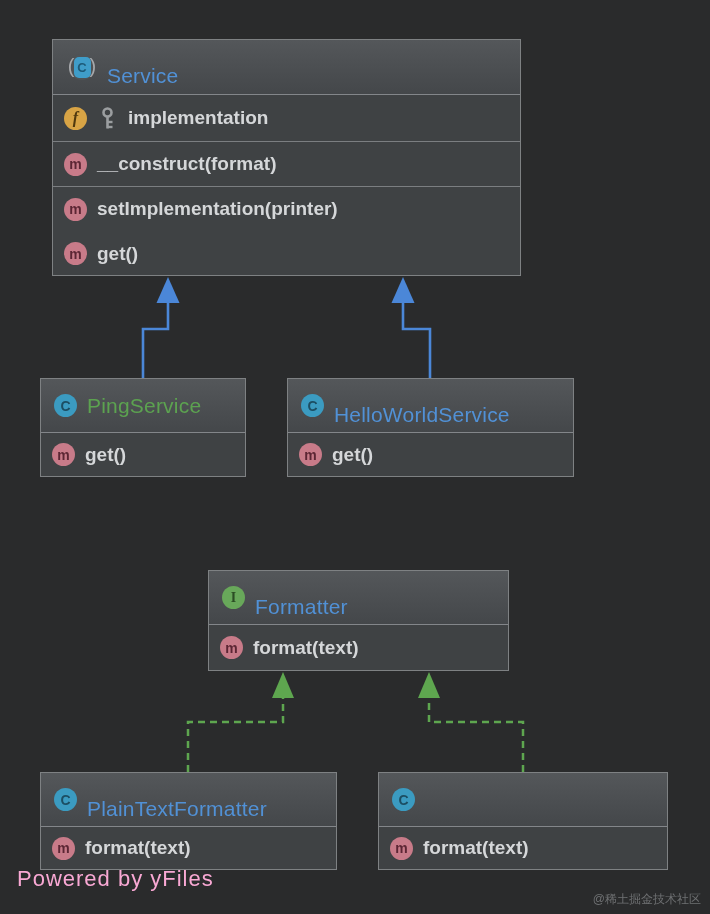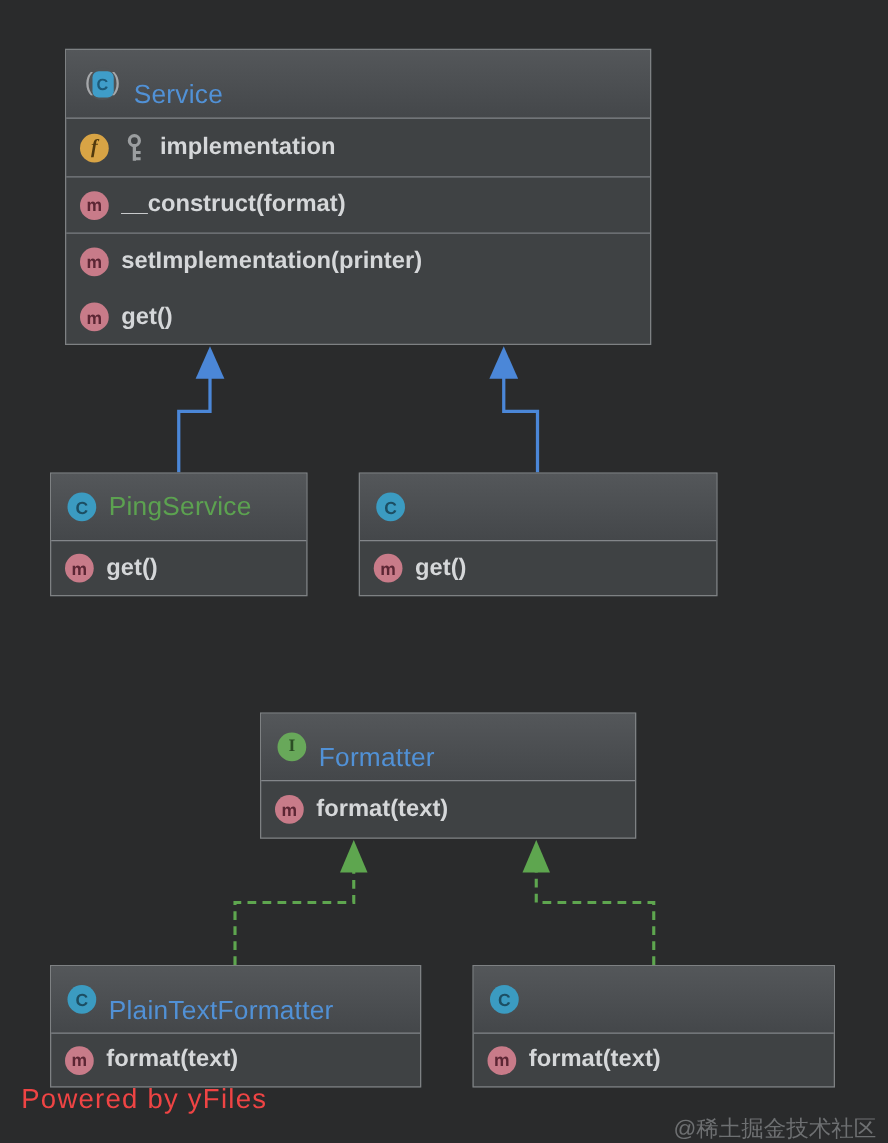--- a/index.html
+++ b/index.html
@@ -52,25 +52,25 @@
     transform:translateY(-1px);
   }
   .abs-icon .sq{
     position:relative;width:17px;height:21px;border-radius:5px;background:#3f9dc9;
     color:#1d5a78;font-size:13px;font-weight:bold;
     display:inline-flex;align-items:center;justify-content:center;margin:0 -1px;
   }
   .keyicon{margin-right:13px;margin-left:3px;flex:0 0 15px;}
   .wm-powered{
     position:absolute;left:17px;top:866px;z-index:3;
-    color:#ef4444;font-size:22px;font-weight:500;letter-spacing:1px;
+    color:#f9a8d4;font-size:22px;font-weight:500;letter-spacing:1px;
   }
   .wm-community{
     position:absolute;right:9px;top:891px;z-index:3;
-    color:#6e7072;font-size:18px;
+    color:#6e7072;font-size:12px;
   }
 </style>
 </head>
 <body>
 
 <svg class="edges" width="710" height="914" viewBox="0 0 710 914">
   <g>
     <path d="M143,378 V329 H168 V301" fill="none" stroke-width="2.6" stroke="#4b87d8"></path>
     <polygon points="168,277 156.5,303 179.5,303" fill="#4b87d8"></polygon>
   </g>
@@ -128,20 +128,21 @@
   </div>
   <div class="row" style="height:43px;">
     <span class="circ ic-method">m</span>
     <span class="mtext">get()</span>
   </div>
 </div>
 
 <div class="cls" style="left:287px;top:378px;width:287px;height:99px;">
   <div class="hdr" style="height:54px;">
     <span class="circ ic-class">C</span>
+    <span class="title t-blue">HelloWorldService</span>
   </div>
   <div class="row" style="height:43px;">
     <span class="circ ic-method">m</span>
     <span class="mtext">get()</span>
   </div>
 </div>
 
 <div class="cls" style="left:208px;top:570px;width:301px;height:101px;">
   <div class="hdr" style="height:54px;">
     <span class="circ ic-interface">I</span>

